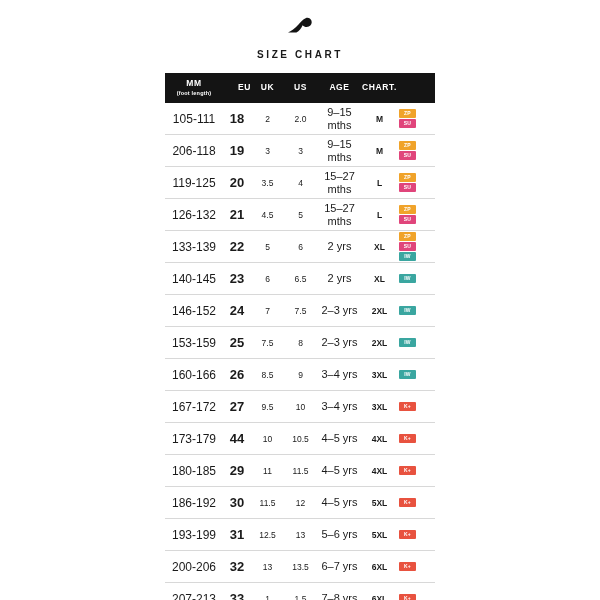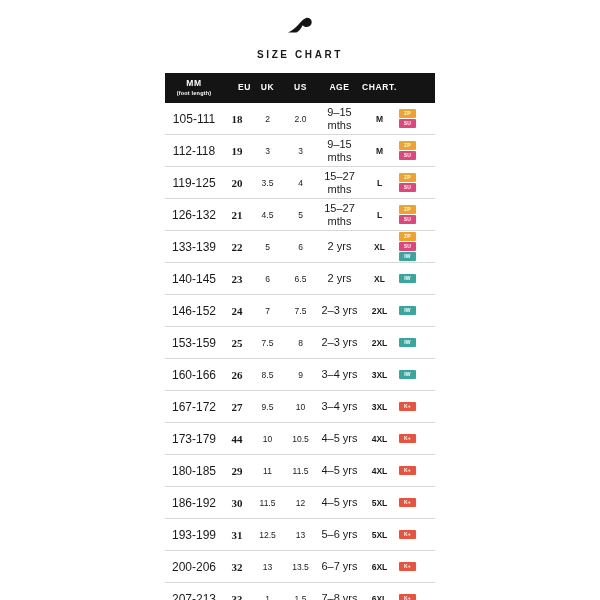--- a/index.html
+++ b/index.html
@@ -102,21 +102,21 @@
   tbody td {
     height: 31px;
     font-size: 8.5px;
     text-align: center;
     vertical-align: middle;
     color: #1a1a1a;
     font-weight: normal;
     position: relative;
   }
   td.mm      { width: 58px; font-size: 12px; }
-  td.eu      { width: 28px; font-weight: bold; font-size: 11px; font-family: Liberation Serif, serif; }
+  td.eu      { width: 28px; font-weight: bold; font-size: 13px; }
   td.uk      { width: 33px; }
   td.us      { width: 33px; }
   td.age     { width: 45px; font-size: 11px; line-height: 1.15; }
   td.univ    { width: 35px; font-weight: bold; font-size: 8.5px; }
   td.badges  { width: 38px; }
 
   th.c-mm    { width: 58px; }
   th.c-eu    { width: 28px; text-align: right; }
   th.c-uk    { width: 33px; text-align: center; }
   th.c-us    { width: 33px; }
@@ -186,21 +186,21 @@
             <td class="age">9–15<span class="age-line2">mths</span></td>
             <td class="univ">M</td>
             <td class="badges">
               <div class="badge-stack">
                 <span class="badge" style="background: rgb(240, 163, 42);">ZP</span>
                 <span class="badge" style="background: rgb(224, 69, 123);">SU</span>
               </div>
             </td>
           </tr>
           <tr>
-            <td class="mm">112-118</td>
+            <td class="mm">206-118</td>
             <td class="eu">19</td>
             <td class="uk">3</td>
             <td class="us">3</td>
             <td class="age">9–15<span class="age-line2">mths</span></td>
             <td class="univ">M</td>
             <td class="badges">
               <div class="badge-stack">
                 <span class="badge" style="background: rgb(240, 163, 42);">ZP</span>
                 <span class="badge" style="background: rgb(224, 69, 123);">SU</span>
               </div>

